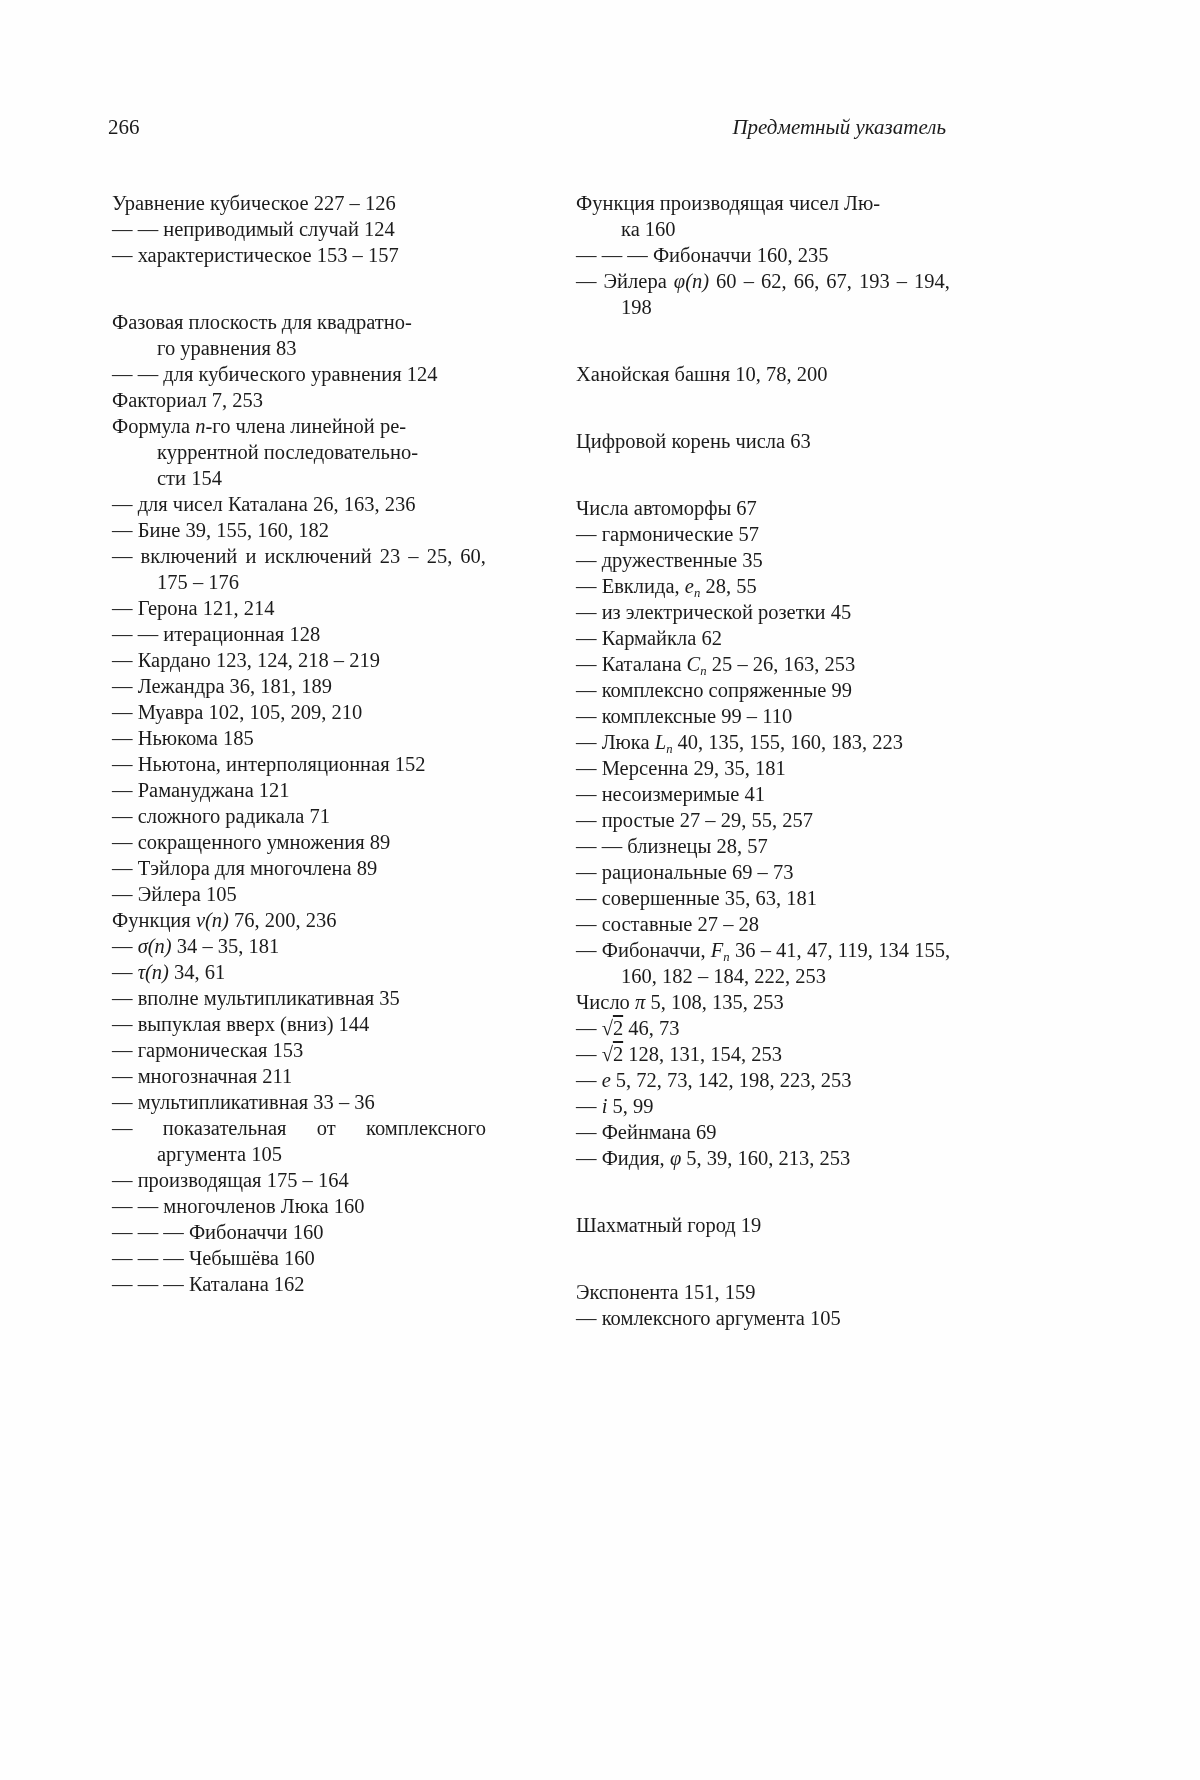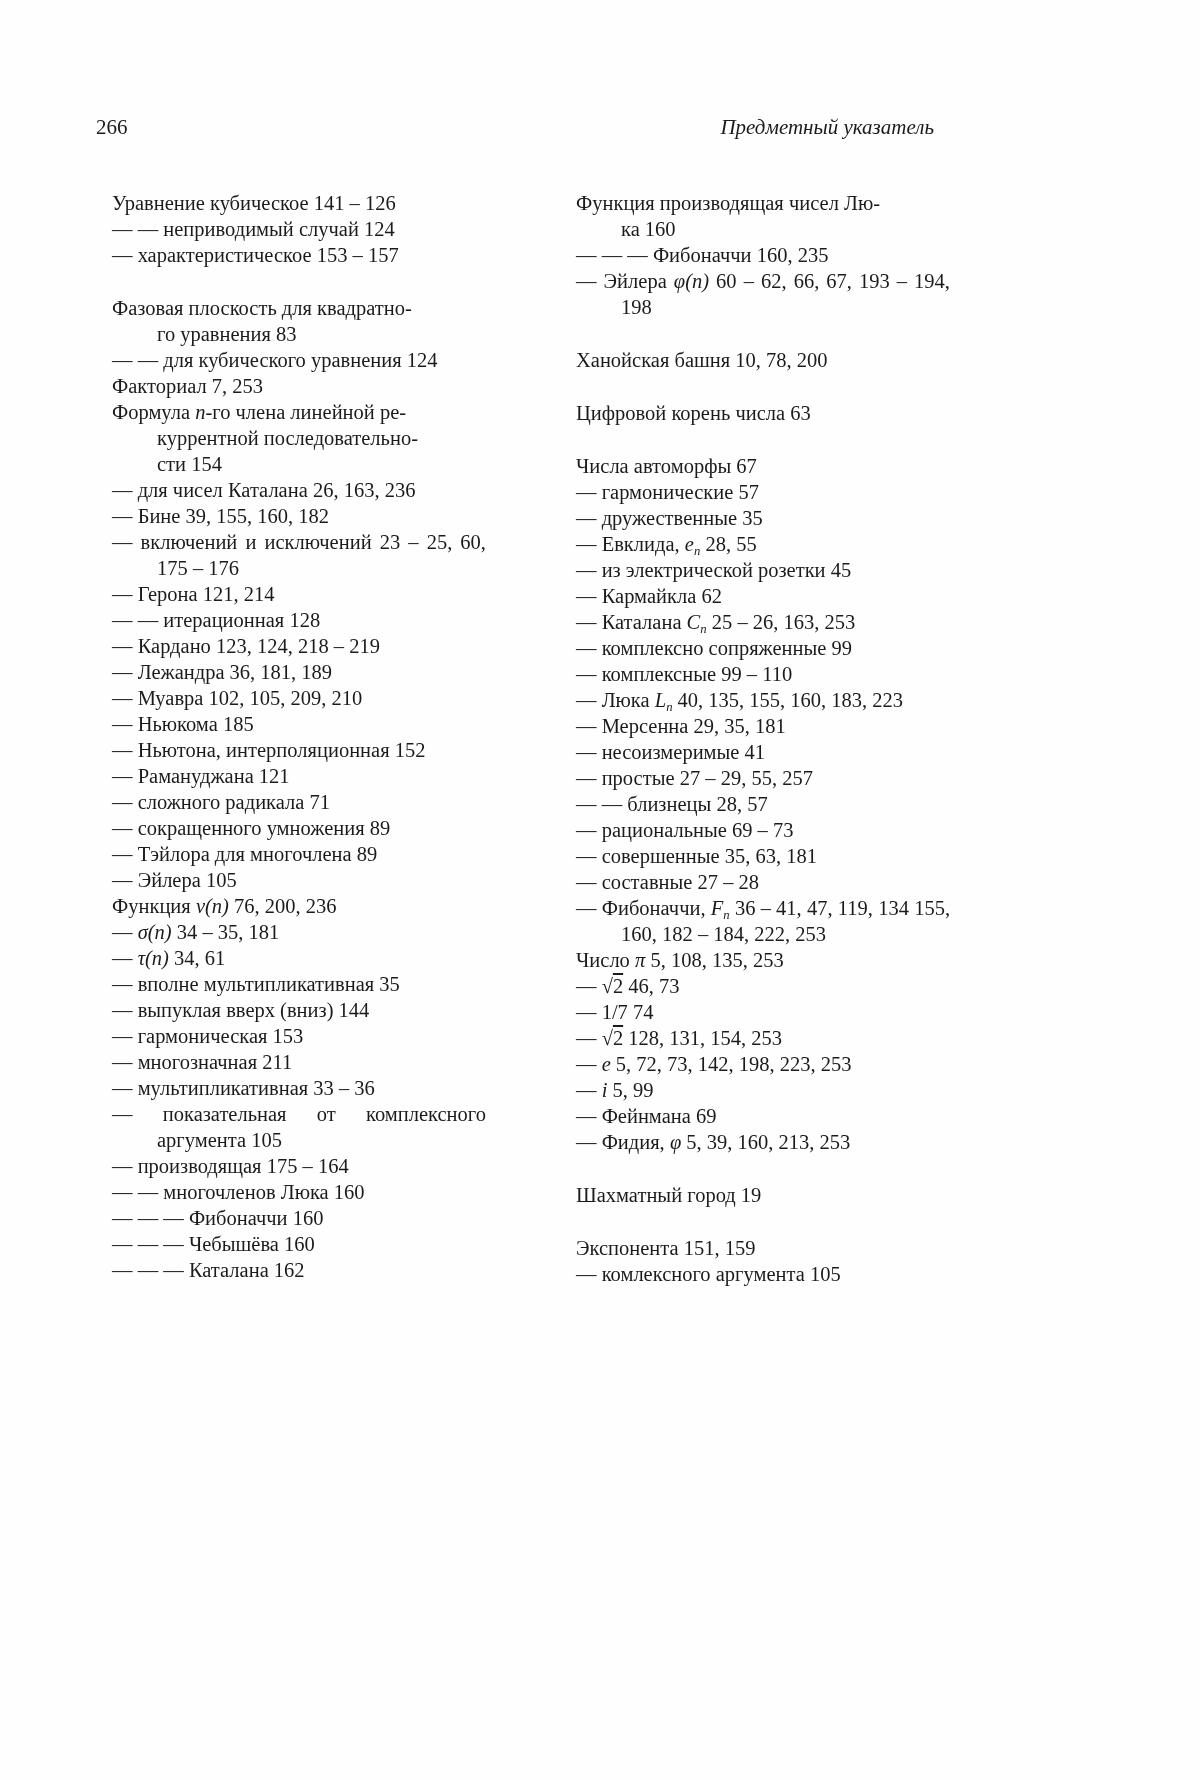--- a/index.html
+++ b/index.html
@@ -13,21 +13,21 @@
     position: relative;
     width: 1200px;
     height: 1780px;
     background: #fefefe;
     color: #1b1b1b;
     font-family: "Liberation Serif", "DejaVu Serif", serif;
   }
   .running-head {
     position: absolute;
     top: 114px;
-    left: 96px;
+    left: 108px;
     width: 838px;
     display: flex;
     justify-content: space-between;
     align-items: baseline;
     font-size: 21px;
     line-height: 26px;
   }
   .running-title { font-style: italic; margin-left: 28px; }
   .columns {
     position: absolute;
@@ -39,21 +39,21 @@
   }
   .col { width: 374px; }
   p.entry {
     margin: 0;
     font-size: 20.5px;
     line-height: 26px;
     text-align: justify;
     padding-left: 45px;
     text-indent: -45px;
   }
-  p.entry.gap { margin-top: 27px; }
+  p.entry.gap { margin-top: 41px; }
   .math { font-style: italic; }
   sub.math {
     font-style: italic;
     font-size: 0.62em;
     line-height: 0;
     vertical-align: -0.28em;
   }
   .sqrt-sign { font-style: normal; }
   .radicand { text-decoration: overline; }
 </style>
@@ -62,21 +62,21 @@
 
 <div class="page">
 
   <div class="running-head">
     <span>266</span>
     <span class="running-title">Предметный указатель</span>
   </div>
 
   <div class="columns">
     <div class="col">
-        <p class="entry">Уравнение кубическое 141 – 126</p>
+        <p class="entry">Уравнение кубическое 227 – 126</p>
         <p class="entry">— — неприводимый случай 124</p>
         <p class="entry">— характеристическое 153 – 157</p>
         <p class="entry gap">Фазовая плоскость для квадратно-<br>го уравнения 83</p>
         <p class="entry">— — для кубического уравнения 124</p>
         <p class="entry">Факториал 7, 253</p>
         <p class="entry">Формула <span class="math">n</span>-го члена линейной ре-<br>куррентной последовательно-<br>сти 154</p>
         <p class="entry">— для чисел Каталана 26, 163, 236</p>
         <p class="entry">— Бине 39, 155, 160, 182</p>
         <p class="entry">— включений и исключений 23 – 25, 60, 175 – 176</p>
         <p class="entry">— Герона 121, 214</p>
@@ -125,21 +125,20 @@
         <p class="entry">— Мерсенна 29, 35, 181</p>
         <p class="entry">— несоизмеримые 41</p>
         <p class="entry">— простые 27 – 29, 55, 257</p>
         <p class="entry">— — близнецы 28, 57</p>
         <p class="entry">— рациональные 69 – 73</p>
         <p class="entry">— совершенные 35, 63, 181</p>
         <p class="entry">— составные 27 – 28</p>
         <p class="entry">— Фибоначчи, <span class="math">F</span><sub class="math">n</sub> 36 – 41, 47, 119, 134 155, 160, 182 – 184, 222, 253</p>
         <p class="entry">Число <span class="math">π</span> 5, 108, 135, 253</p>
         <p class="entry">— <span class="sqrt-sign">√</span><span class="radicand">2</span> 46, 73</p>
-        <p class="entry">— 1/7 74</p>
         <p class="entry">— <span class="sqrt-sign">√</span><span class="radicand">2</span> 128, 131, 154, 253</p>
         <p class="entry">— <span class="math">e</span> 5, 72, 73, 142, 198, 223, 253</p>
         <p class="entry">— <span class="math">i</span> 5, 99</p>
         <p class="entry">— Фейнмана 69</p>
         <p class="entry">— Фидия, <span class="math">φ</span> 5, 39, 160, 213, 253</p>
         <p class="entry gap">Шахматный город 19</p>
         <p class="entry gap">Экспонента 151, 159</p>
         <p class="entry">— комлексного аргумента 105</p>
       </div>
   </div>

